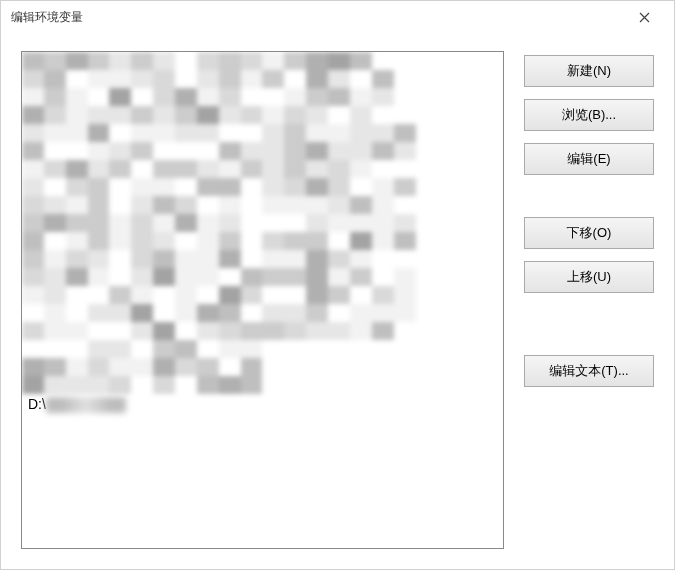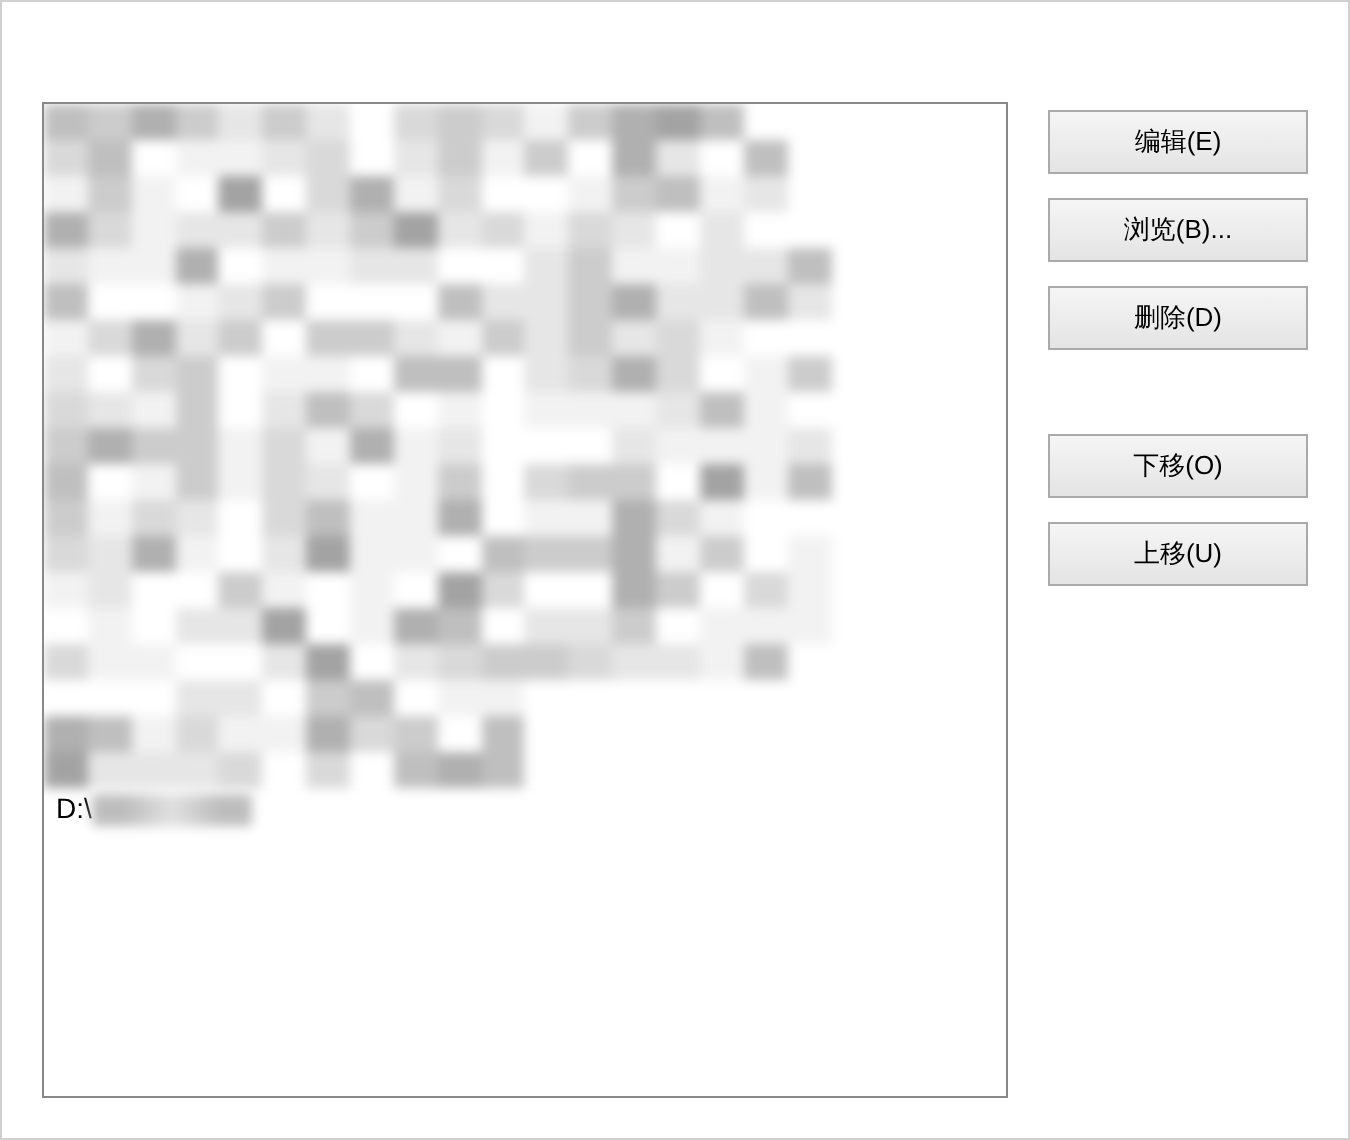--- a/index.html
+++ b/index.html
@@ -112,20 +112,28 @@
     cursor: pointer;
     display: flex;
     align-items: center;
     justify-content: center;
   }
 </style>
 </head>
 <body>
 
 <div class="window">
+  <div class="titlebar">
+    <span class="title">编辑环境变量</span>
+    <div class="close-btn">
+      <svg width="11" height="11" viewBox="0 0 11 11">
+          <path d="M1 1 L10 10 M10 1 L1 10" stroke="#444" stroke-width="1.2" fill="none"></path>
+        </svg>
+    </div>
+  </div>
 
   <div class="content">
     <div class="list-panel">
       <div class="mosaic-area" id="mosaic">
           <div style="background: rgb(191, 191, 191);"></div>
           <div style="background: rgb(204, 204, 204);"></div>
           <div style="background: rgb(176, 176, 176);"></div>
           <div style="background: rgb(204, 204, 204);"></div>
           <div style="background: rgb(230, 230, 230);"></div>
           <div style="background: rgb(204, 204, 204);"></div>
@@ -541,22 +549,23 @@
           <div style="background: rgb(255, 255, 255);"></div>
           <div style="background: rgb(255, 255, 255);"></div>
           <div style="background: rgb(255, 255, 255);"></div>
         </div>
       <div class="partial-row">
         <span>D:\</span><span class="smudge"></span>
       </div>
     </div>
 
     <div class="button-col">
+      <div class="btn">新建(N)</div>
+      <div class="btn">浏览(B)...</div>
       <div class="btn">编辑(E)</div>
-      <div class="btn">浏览(B)...</div>
-      <div class="btn">删除(D)</div>
       <div class="spacer-sm"></div>
       <div class="btn">下移(O)</div>
       <div class="btn">上移(U)</div>
       <div class="spacer-lg"></div>
+      <div class="btn">编辑文本(T)...</div>
     </div>
   </div>
 </div>
 
 </body></html>

